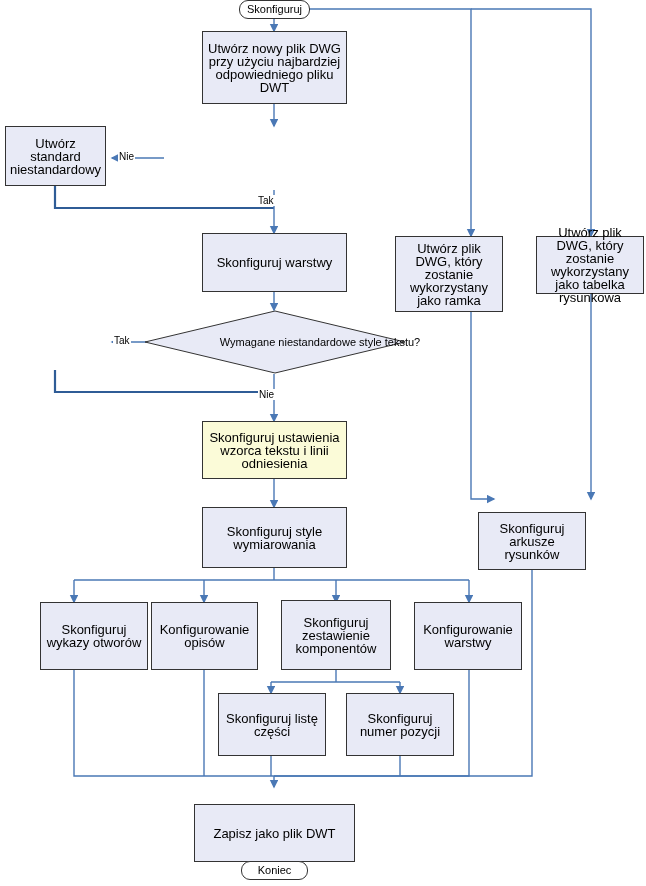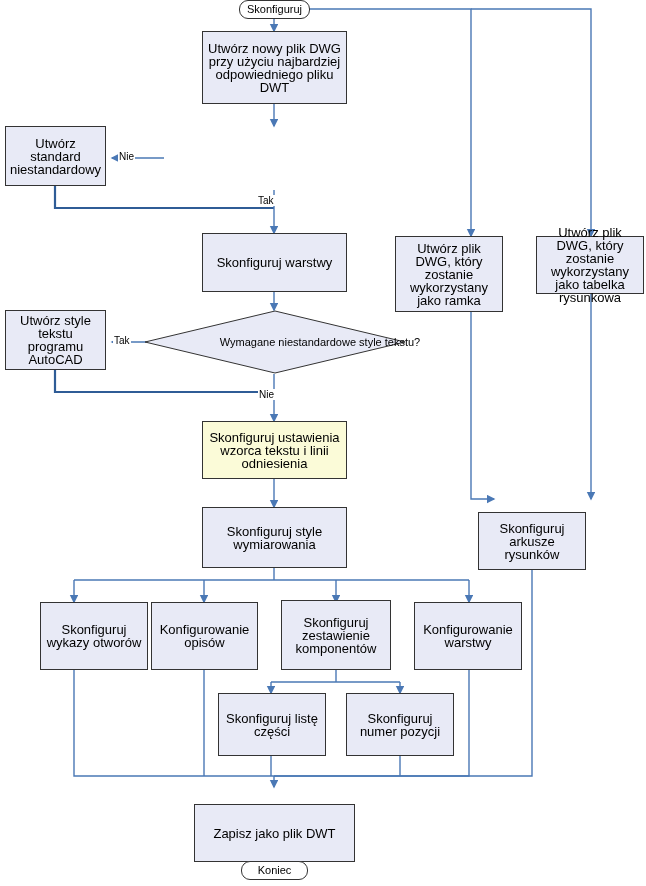--- a/index.html
+++ b/index.html
@@ -141,23 +141,20 @@
     <span class="txt">Skonfiguruj warstwy</span>
   </div>
 
   <div class="decision" style="left:144px;top:310px;width:262px;height:64px;">
     <svg width="262" height="64" viewBox="0 0 262 64">
       <polygon points="131,1 261,32 131,63 1,32" fill="#e8eaf6" stroke="#333333" stroke-width="1"></polygon>
     </svg>
     <div class="lbl" style="padding:0 45px;">Wymagane niestandardowe style tekstu?</div>
   </div>
 
-  <div class="node process" style="left:5px;top:310px;width:101px;height:60px;">
-    <span class="txt">Utwórz style tekstu programu AutoCAD</span>
-  </div>
 
   <div class="node highlight" style="left:202px;top:421px;width:145px;height:58px;">
     <span class="txt">Skonfiguruj ustawienia wzorca tekstu i linii odniesienia</span>
   </div>
 
   <div class="node process" style="left:202px;top:507px;width:145px;height:61px;">
     <span class="txt">Skonfiguruj style wymiarowania</span>
   </div>
 
   <div class="node process" style="left:20px;top:602px;width:108px;height:68px;margin-left:20px;">

